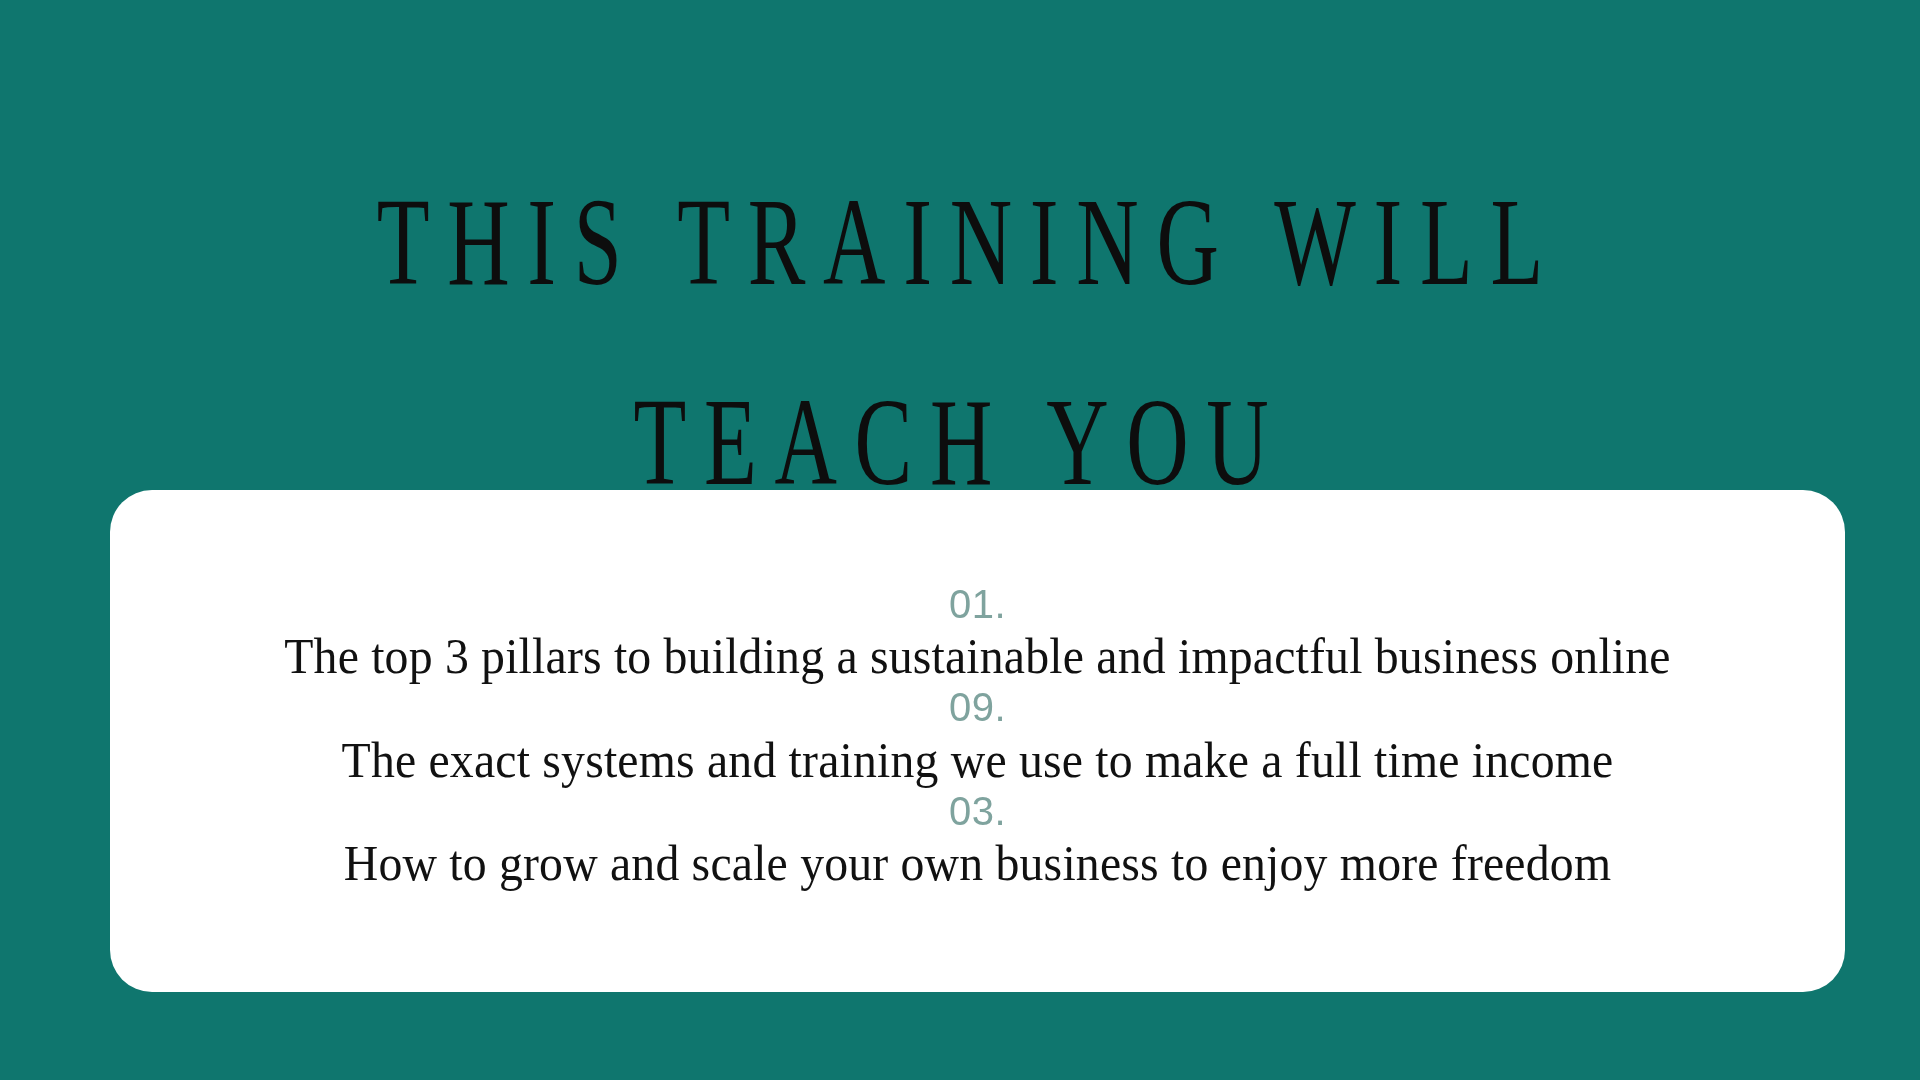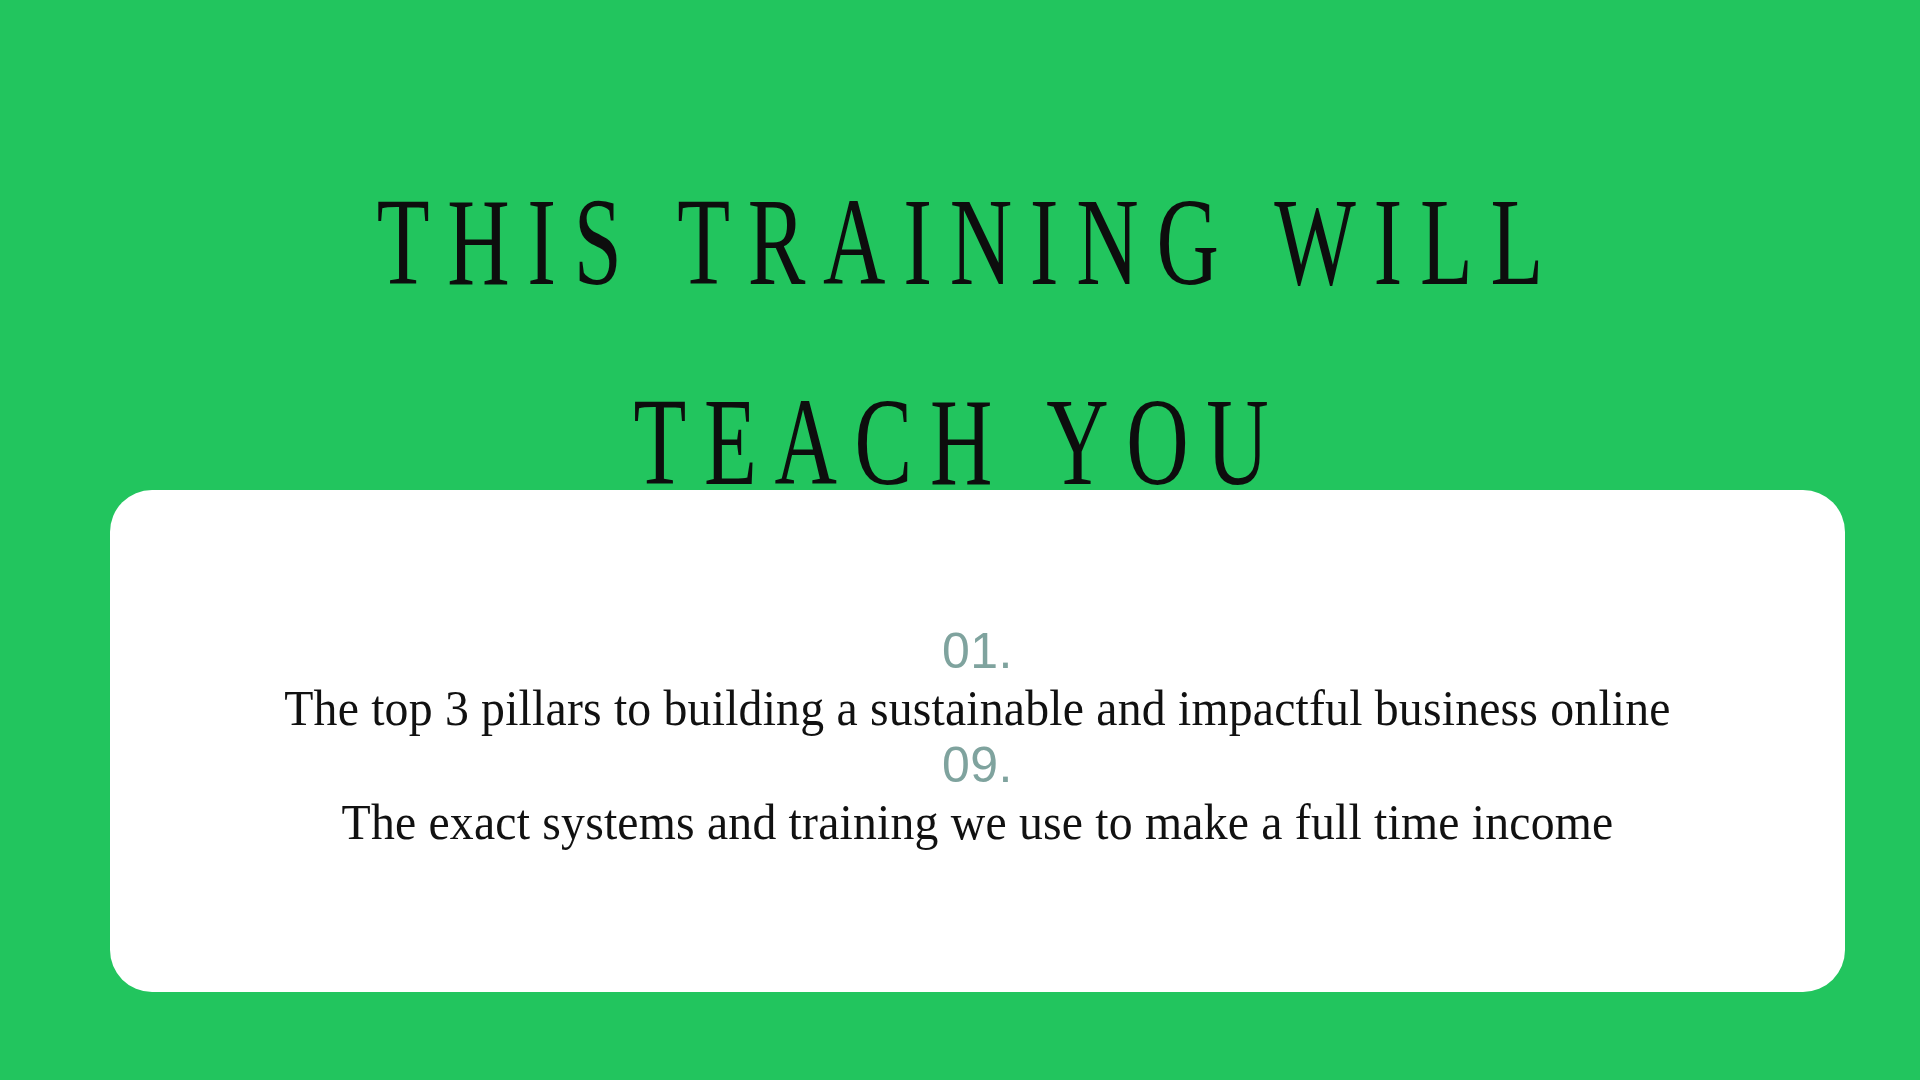--- a/index.html
+++ b/index.html
@@ -11,21 +11,21 @@
     width: 1920px;
     height: 1080px;
     overflow: hidden;
     font-family: "Liberation Serif", "DejaVu Serif", serif;
   }
 
   #slide {
     position: relative;
     width: 1920px;
     height: 1080px;
-    background: #22c55e;
+    background: #0f766e;
     box-sizing: border-box;
   }
 
   
   .headline {
     position: absolute;
     left: 0;
     top: 78px;
     width: 1920px;
     text-align: center;
@@ -61,21 +61,21 @@
   .item {
     width: 100%;
     text-align: center;
   }
 
   .item-number {
     display: block;
     color: #7fa39e;
     font-family: "Liberation Sans", "DejaVu Sans", sans-serif;
     font-weight: 400;
-    font-size: 50px;
+    font-size: 40px;
     line-height: 1.08;
     letter-spacing: 0.01em;
   }
 
   .item-text {
     display: block;
     color: #111111;
     font-family: "Liberation Serif", "DejaVu Serif", serif;
     font-weight: 400;
     font-size: 50px;
@@ -99,15 +99,19 @@
     <div class="item">
       <span class="item-number">01.</span>
       <span class="item-text">The top 3 pillars to building a sustainable and impactful business online</span>
     </div>
 
     <div class="item">
       <span class="item-number">09.</span>
       <span class="item-text">The exact systems and training we use to make a full time income</span>
     </div>
 
+    <div class="item">
+      <span class="item-number">03.</span>
+      <span class="item-text">How to grow and scale your own business to enjoy more freedom</span>
+    </div>
 
   </div>
 </div>
 
 </body></html>

